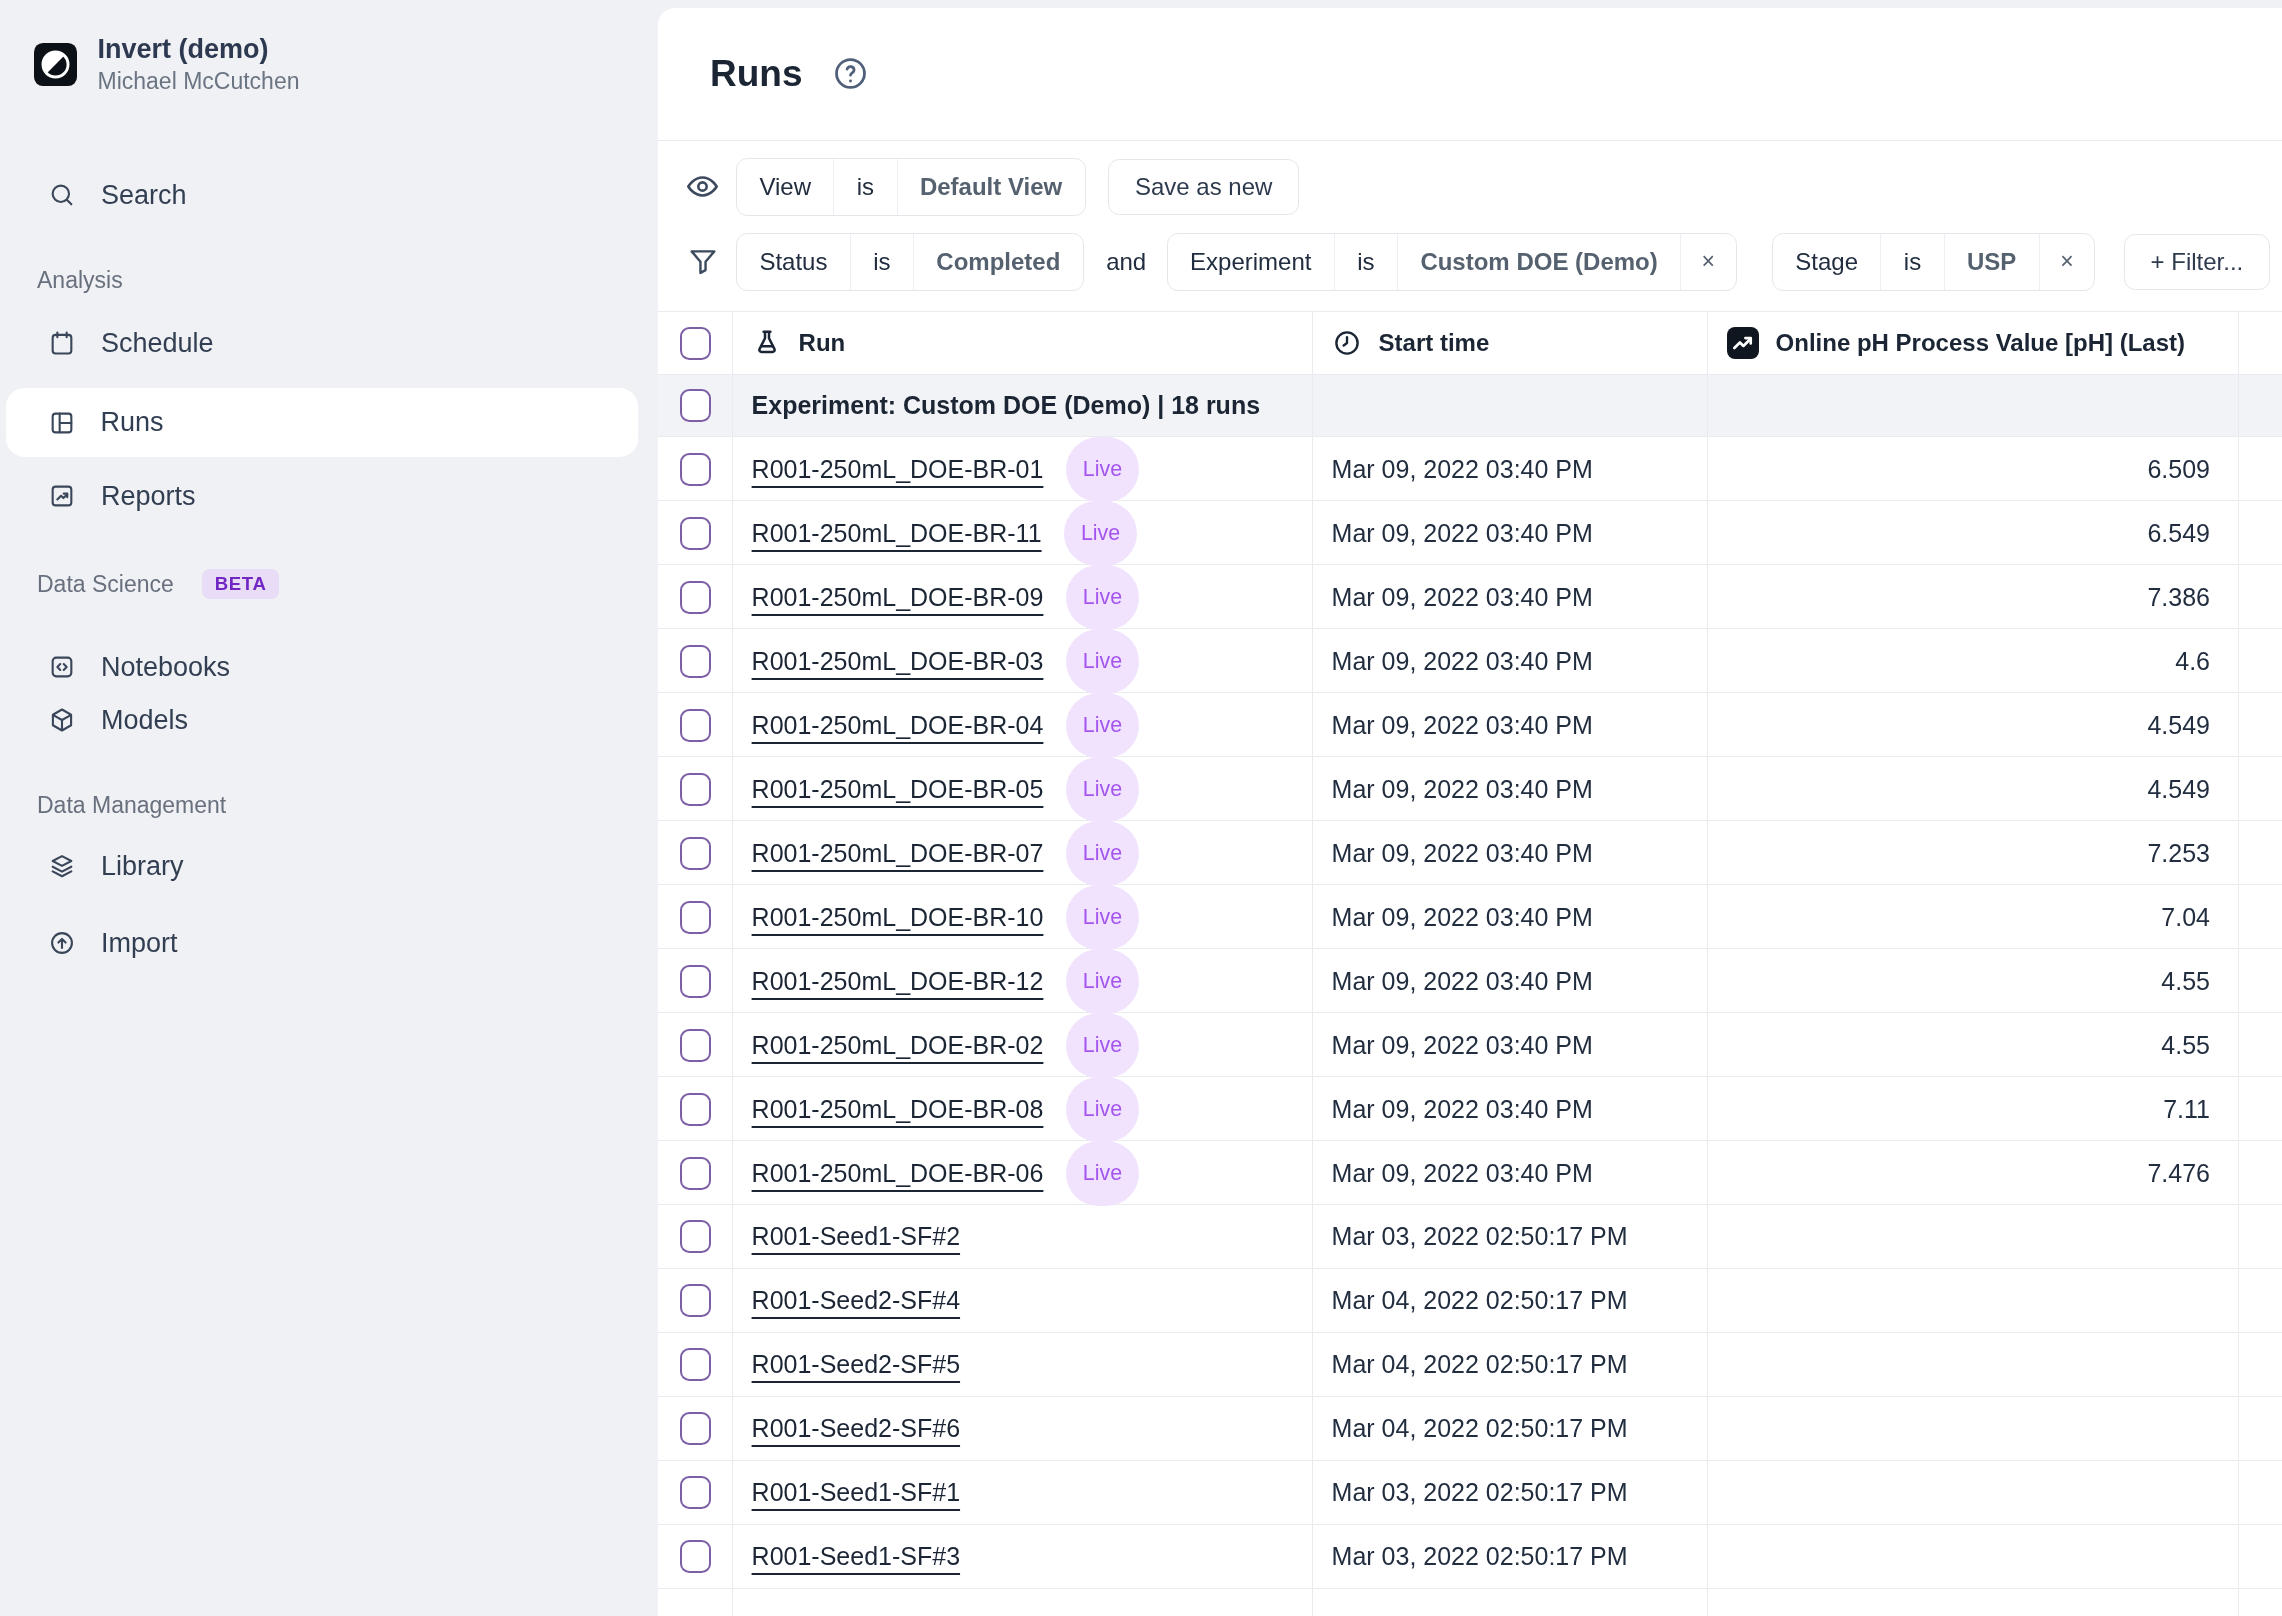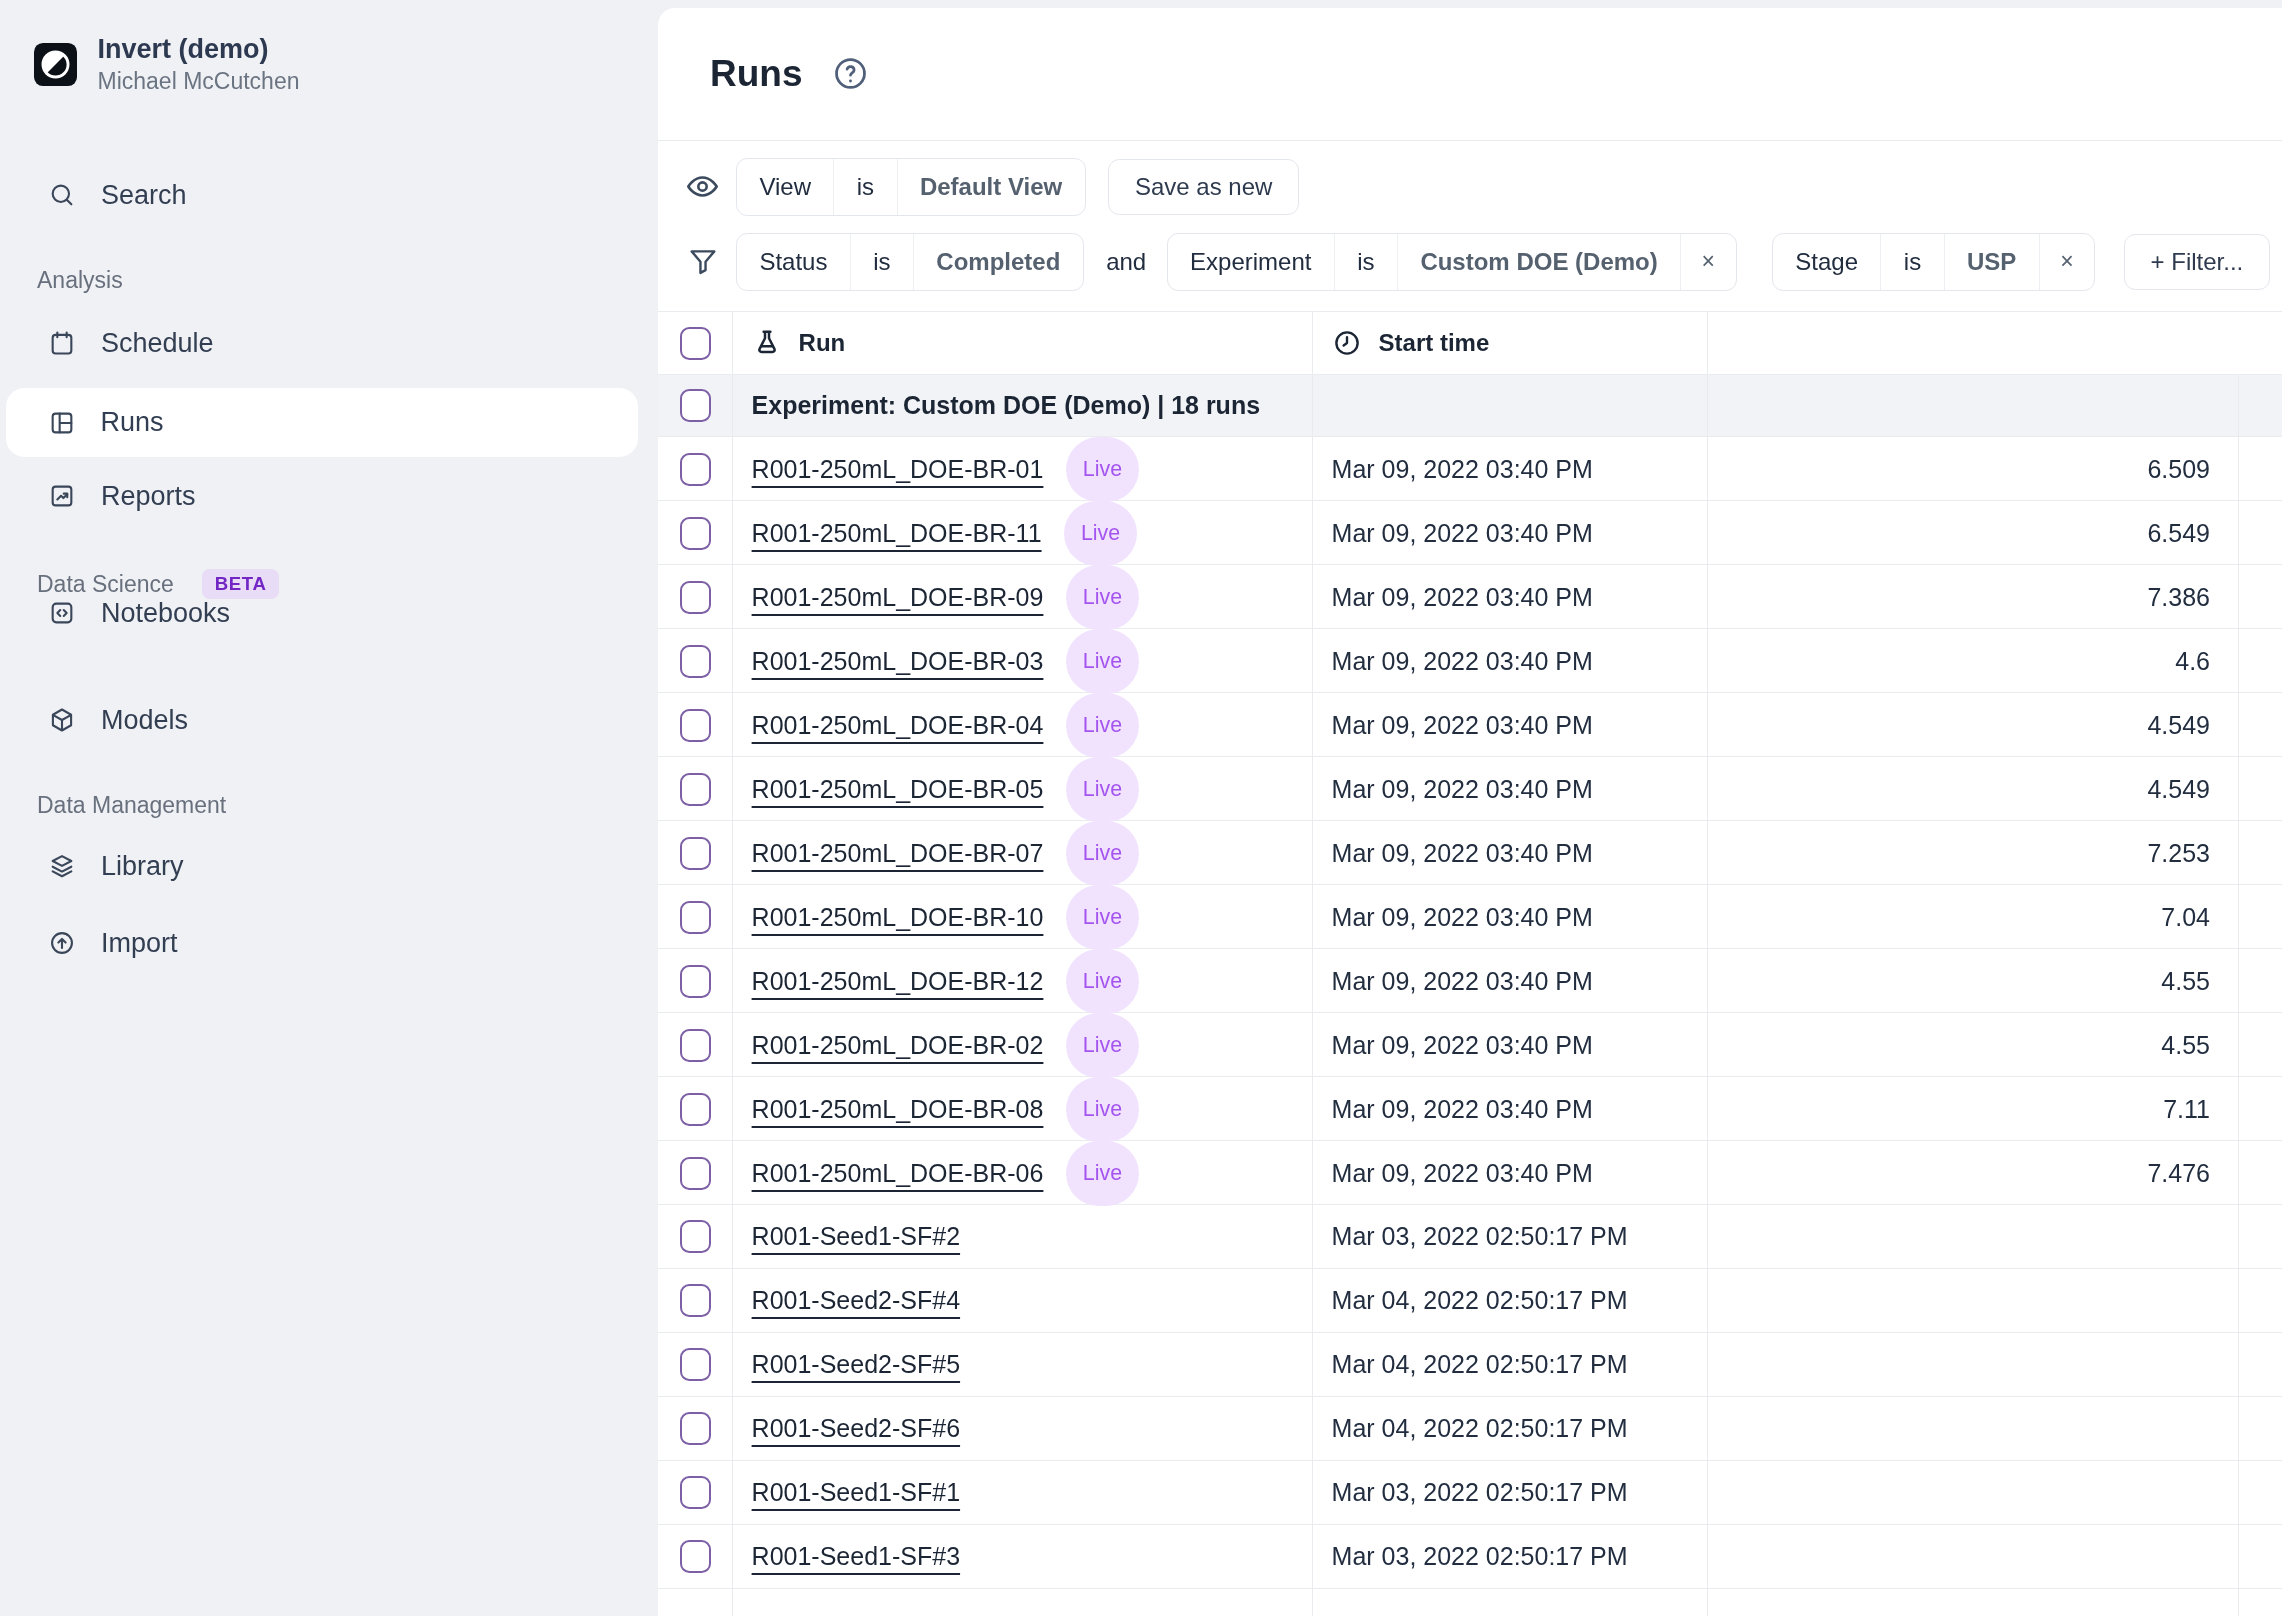--- a/index.html
+++ b/index.html
@@ -123,21 +123,21 @@
         </svg>
     </span>
     <span>Reports</span>
   </div>
 
   <div class="section-label" style="top:569px;gap:28px;">
     <span>Data Science</span>
     <span class="beta">BETA</span>
   </div>
 
-  <div class="nav-item" style="top:582px;">
+  <div class="nav-item" style="top:636px;">
     <span class="nico">
       <svg width="28" height="28" viewBox="0 0 24 24" fill="none" stroke="currentColor" stroke-width="1.8" stroke-linecap="round" stroke-linejoin="round">
         <rect x="4" y="4" width="16" height="16" rx="3"></rect>
           <path d="M10.5 9.5 8 12l2.5 2.5M13.5 9.5 16 12l-2.5 2.5"></path>
         </svg>
     </span>
     <span>Notebooks</span>
   </div>
 
   <div class="nav-item" style="top:689px;">
@@ -251,20 +251,30 @@
       </div>
       <div class="td">
         <span class="hico">
           <svg width="30" height="30" viewBox="0 0 24 24" fill="none" stroke="currentColor" stroke-width="1.9" stroke-linecap="round" stroke-linejoin="round">
             <circle cx="12" cy="12" r="8.5"></circle>
               <path d="M12 7.3V12l-2.7 2"></path>
             </svg>
         </span>
         <span>Start time</span>
       </div>
+      <div class="td">
+        <span class="hico">
+          <svg width="32" height="32" viewBox="0 0 24 24">
+            <rect width="24" height="24" rx="6" fill="#10161f"></rect>
+            <path d="M5.5 15.8l4.2-4.2 2.6 2.6 5.4-5.4" fill="none" stroke="#ffffff" stroke-width="2" stroke-linecap="round" stroke-linejoin="round"></path>
+            <path d="M13.8 8.3h4v4" fill="none" stroke="#ffffff" stroke-width="2" stroke-linecap="round" stroke-linejoin="round"></path>
+            </svg>
+        </span>
+        <span>Online pH Process Value [pH] (Last)</span>
+      </div>
       <div class="td end-cell"></div>
     </div>
 
     <div class="tr group">
       <div class="td cb-cell">
         <span class="checkbox"></span>
       </div>
       <div class="td run-cell">Experiment: Custom DOE (Demo) | 18 runs</div>
       <div class="td"></div>
       <div class="td"></div>

